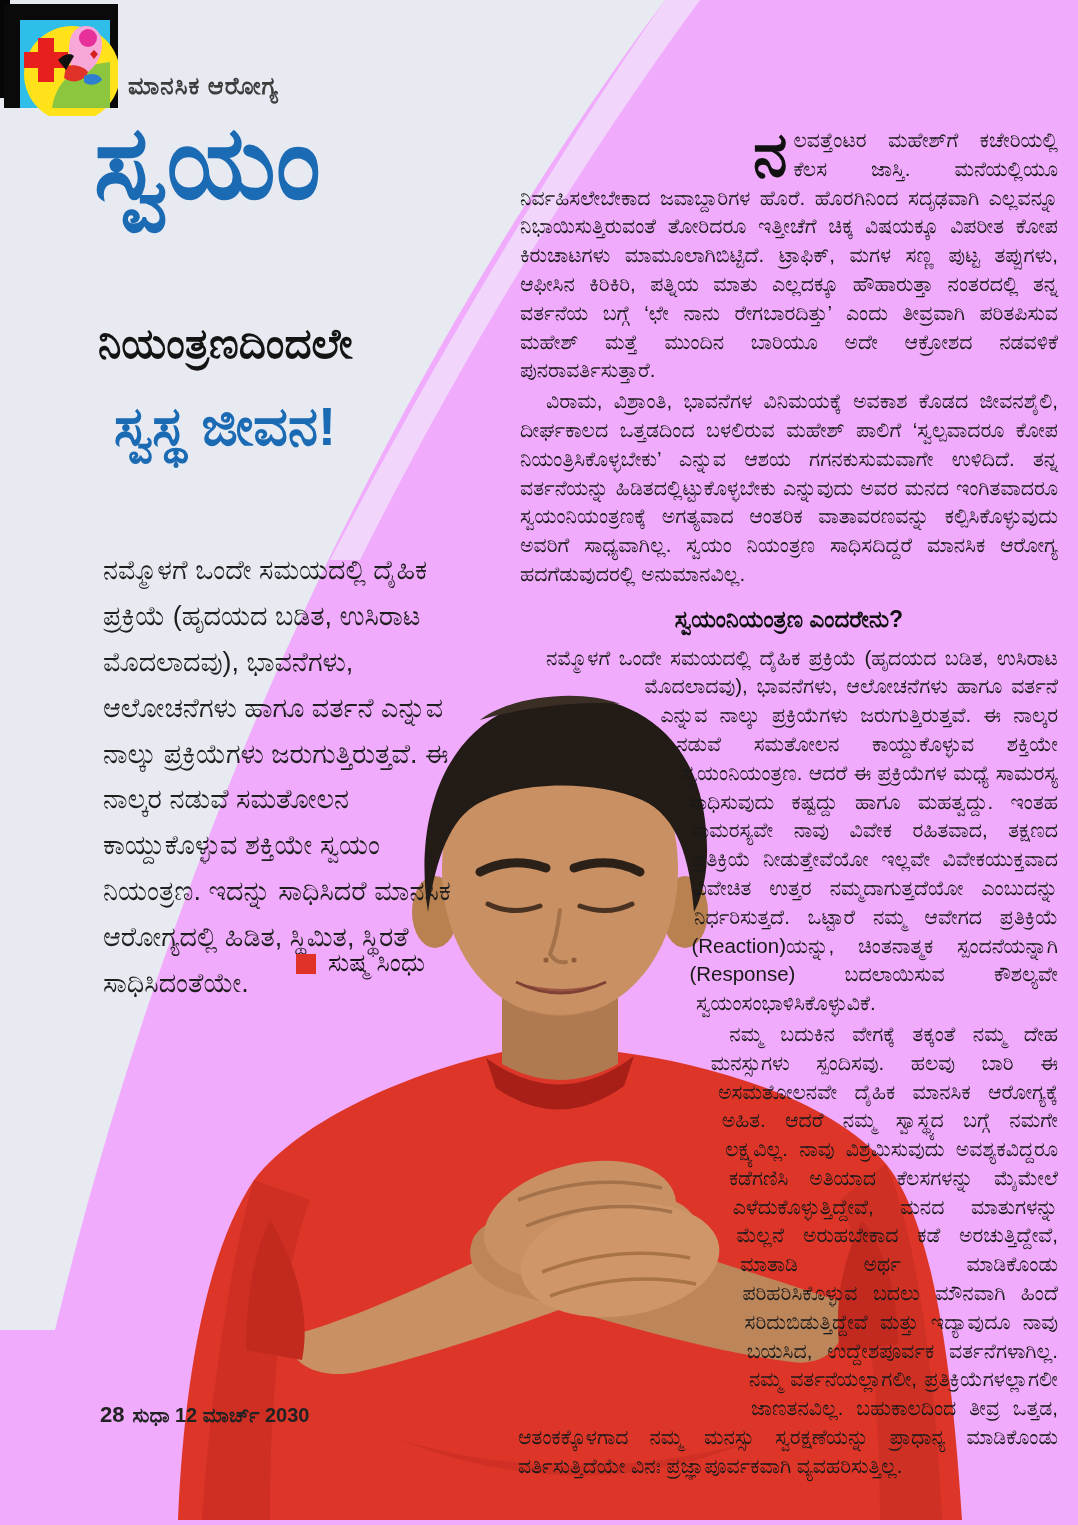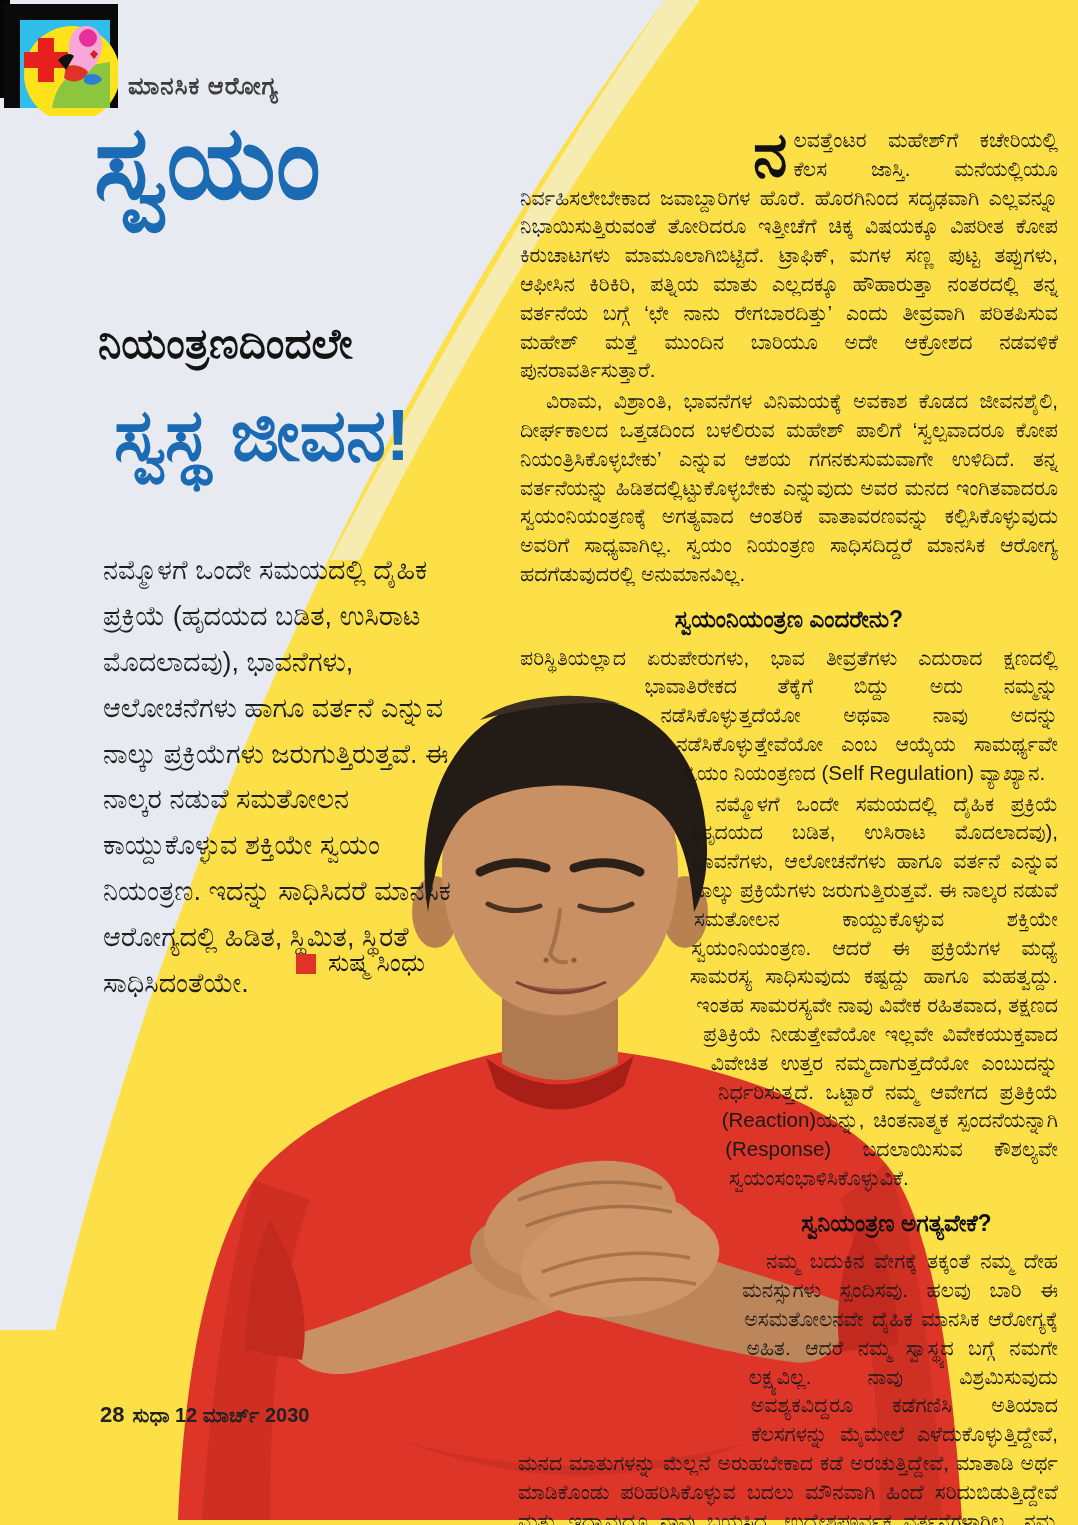--- a/index.html
+++ b/index.html
@@ -1,31 +1,31 @@
 <!DOCTYPE html>
 <html><head>
 <meta charset="utf-8">
 <style>
   html,body{margin:0;padding:0;background:#ffffff;}
   .page{
     position:relative;width:1078px;height:1525px;margin:0 auto;
-    background:#fde047;overflow:hidden;
+    background:#f0abfc;overflow:hidden;
     font-family:"Liberation Sans", sans-serif;
     color:#1c1c1c;
   }
   .abs{position:absolute;}
   
   .bg-svg{left:0;top:0;z-index:0;}
   
   .logo-box{left:0;top:4px;z-index:3;}
   .tag-label{left:128px;top:72px;font-size:24px;font-weight:bold;color:#3d3d3d;z-index:3;letter-spacing:1px;}
   
   .title1{left:94px;top:112px;font-size:102px;font-weight:bold;color:#1b6ab4;line-height:1.0;z-index:3;}
   .title2{left:98px;top:320px;font-size:42px;font-weight:bold;color:#141414;z-index:3;}
-  .title3{left:114px;top:398px;font-size:72px;font-weight:bold;color:#1b6ab4;line-height:1.05;z-index:3;}
+  .title3{left:114px;top:398px;font-size:54px;font-weight:bold;color:#1b6ab4;line-height:1.05;z-index:3;}
   
   .deck{left:103px;top:548px;width:348px;font-size:27px;line-height:1.70;color:#1e1e1e;z-index:3;}
   .author-row{left:103px;top:948px;width:322px;text-align:right;font-size:25px;font-weight:normal;color:#151515;z-index:3;}
   .author-square{display:inline-block;width:20px;height:20px;background:#e03228;margin-right:12px;vertical-align:middle;}
   
   .body-col{left:518px;top:126px;width:540px;height:1296px;z-index:3;font-size:20.5px;line-height:28.8px;text-align:justify;color:#191919;}
   .wrap-shape{
     float:left;width:235px;height:1296px;
     shape-outside:polygon(0px 0px,2px 0px,2px 552px,118px 560px,158px 632px,172px 695px,176px 785px,168px 848px,182px 910px,200px 980px,210px 1060px,222px 1150px,233px 1296px,0px 1296px);
   }
@@ -131,23 +131,21 @@
 
     <path d="M120,560 C150,610 160,660 152,700 L96,690 C96,640 104,592 120,560 Z" fill="#c22a1f"></path>
     <path d="M712,560 C690,606 684,650 690,692 L748,684 C748,636 736,592 712,560 Z" fill="#c22a1f"></path>
   </svg>
 
   <div class="abs body-col">
     <div class="wrap-shape"></div>
     <p><span class="dropcap">ನ</span><span>ಲವತ್ತೆಂಟರ ಮಹೇಶ್‌ಗೆ ಕಚೇರಿಯಲ್ಲಿ ಕೆಲಸ ಜಾಸ್ತಿ. ಮನೆಯಲ್ಲಿಯೂ ನಿರ್ವಹಿಸಲೇಬೇಕಾದ ಜವಾಬ್ದಾರಿಗಳ ಹೊರೆ. ಹೊರಗಿನಿಂದ ಸದೃಢವಾಗಿ ಎಲ್ಲವನ್ನೂ ನಿಭಾಯಿಸುತ್ತಿರುವಂತೆ ತೋರಿದರೂ ಇತ್ತೀಚೆಗೆ ಚಿಕ್ಕ ವಿಷಯಕ್ಕೂ ವಿಪರೀತ ಕೋಪ ಕಿರುಚಾಟಗಳು ಮಾಮೂಲಾಗಿಬಿಟ್ಟಿದೆ. ಟ್ರಾಫಿಕ್, ಮಗಳ ಸಣ್ಣ ಪುಟ್ಟ ತಪ್ಪುಗಳು, ಆಫೀಸಿನ ಕಿರಿಕಿರಿ, ಪತ್ನಿಯ ಮಾತು ಎಲ್ಲದಕ್ಕೂ ಹೌಹಾರುತ್ತಾ ನಂತರದಲ್ಲಿ ತನ್ನ ವರ್ತನೆಯ ಬಗ್ಗೆ ‘ಛೇ ನಾನು ರೇಗಬಾರದಿತ್ತು’ ಎಂದು ತೀವ್ರವಾಗಿ ಪರಿತಪಿಸುವ ಮಹೇಶ್ ಮತ್ತೆ ಮುಂದಿನ ಬಾರಿಯೂ ಅದೇ ಆಕ್ರೋಶದ ನಡವಳಿಕೆ ಪುನರಾವರ್ತಿಸುತ್ತಾರೆ.</span></p>
     <p class="indent">ವಿರಾಮ, ವಿಶ್ರಾಂತಿ, ಭಾವನೆಗಳ ವಿನಿಮಯಕ್ಕೆ ಅವಕಾಶ ಕೊಡದ ಜೀವನಶೈಲಿ, ದೀರ್ಘಕಾಲದ ಒತ್ತಡದಿಂದ ಬಳಲಿರುವ ಮಹೇಶ್ ಪಾಲಿಗೆ ‘ಸ್ವಲ್ಪವಾದರೂ ಕೋಪ ನಿಯಂತ್ರಿಸಿಕೊಳ್ಳಬೇಕು’ ಎನ್ನುವ ಆಶಯ ಗಗನಕುಸುಮವಾಗೇ ಉಳಿದಿದೆ. ತನ್ನ ವರ್ತನೆಯನ್ನು ಹಿಡಿತದಲ್ಲಿಟ್ಟುಕೊಳ್ಳಬೇಕು ಎನ್ನುವುದು ಅವರ ಮನದ ಇಂಗಿತವಾದರೂ ಸ್ವಯಂನಿಯಂತ್ರಣಕ್ಕೆ ಅಗತ್ಯವಾದ ಆಂತರಿಕ ವಾತಾವರಣವನ್ನು ಕಲ್ಪಿಸಿಕೊಳ್ಳುವುದು ಅವರಿಗೆ ಸಾಧ್ಯವಾಗಿಲ್ಲ. ಸ್ವಯಂ ನಿಯಂತ್ರಣ ಸಾಧಿಸದಿದ್ದರೆ ಮಾನಸಿಕ ಆರೋಗ್ಯ ಹದಗೆಡುವುದರಲ್ಲಿ ಅನುಮಾನವಿಲ್ಲ.</p>
     <h3 class="subhead">ಸ್ವಯಂನಿಯಂತ್ರಣ ಎಂದರೇನು?</h3>
-    <p>ಪರಿಸ್ಥಿತಿಯಲ್ಲಾದ ಏರುಪೇರುಗಳು, ಭಾವ ತೀವ್ರತೆಗಳು ಎದುರಾದ ಕ್ಷಣದಲ್ಲಿ ಭಾವಾತಿರೇಕದ ತೆಕ್ಕೆಗೆ ಬಿದ್ದು ಅದು ನಮ್ಮನ್ನು ನಡೆಸಿಕೊಳ್ಳುತ್ತದೆಯೋ ಅಥವಾ ನಾವು ಅದನ್ನು ನಡೆಸಿಕೊಳ್ಳುತ್ತೇವೆಯೋ ಎಂಬ ಆಯ್ಕೆಯ ಸಾಮರ್ಥ್ಯವೇ ಸ್ವಯಂ ನಿಯಂತ್ರಣದ (Self Regulation) ವ್ಯಾಖ್ಯಾನ.</p>
     <p class="indent">ನಮ್ಮೊಳಗೆ ಒಂದೇ ಸಮಯದಲ್ಲಿ ದೈಹಿಕ ಪ್ರಕ್ರಿಯೆ (ಹೃದಯದ ಬಡಿತ, ಉಸಿರಾಟ ಮೊದಲಾದವು), ಭಾವನೆಗಳು, ಆಲೋಚನೆಗಳು ಹಾಗೂ ವರ್ತನೆ ಎನ್ನುವ ನಾಲ್ಕು ಪ್ರಕ್ರಿಯೆಗಳು ಜರುಗುತ್ತಿರುತ್ತವೆ. ಈ ನಾಲ್ಕರ ನಡುವೆ ಸಮತೋಲನ ಕಾಯ್ದುಕೊಳ್ಳುವ ಶಕ್ತಿಯೇ ಸ್ವಯಂನಿಯಂತ್ರಣ. ಆದರೆ ಈ ಪ್ರಕ್ರಿಯೆಗಳ ಮಧ್ಯೆ ಸಾಮರಸ್ಯ ಸಾಧಿಸುವುದು ಕಷ್ಟದ್ದು ಹಾಗೂ ಮಹತ್ವದ್ದು. ಇಂತಹ ಸಾಮರಸ್ಯವೇ ನಾವು ವಿವೇಕ ರಹಿತವಾದ, ತಕ್ಷಣದ ಪ್ರತಿಕ್ರಿಯೆ ನೀಡುತ್ತೇವೆಯೋ ಇಲ್ಲವೇ ವಿವೇಕಯುಕ್ತವಾದ ವಿವೇಚಿತ ಉತ್ತರ ನಮ್ಮದಾಗುತ್ತದೆಯೋ ಎಂಬುದನ್ನು ನಿರ್ಧರಿಸುತ್ತದೆ. ಒಟ್ಟಾರೆ ನಮ್ಮ ಆವೇಗದ ಪ್ರತಿಕ್ರಿಯೆ (Reaction)ಯನ್ನು, ಚಿಂತನಾತ್ಮಕ ಸ್ಪಂದನೆಯನ್ನಾಗಿ (Response) ಬದಲಾಯಿಸುವ ಕೌಶಲ್ಯವೇ ಸ್ವಯಂಸಂಭಾಳಿಸಿಕೊಳ್ಳುವಿಕೆ.</p>
-    <h3 class="subhead">ಸ್ವನಿಯಂತ್ರಣ ಅಗತ್ಯವೇಕೆ?</h3>
     <p class="indent">ನಮ್ಮ ಬದುಕಿನ ವೇಗಕ್ಕೆ ತಕ್ಕಂತೆ ನಮ್ಮ ದೇಹ ಮನಸ್ಸುಗಳು ಸ್ಪಂದಿಸವು. ಹಲವು ಬಾರಿ ಈ ಅಸಮತೋಲನವೇ ದೈಹಿಕ ಮಾನಸಿಕ ಆರೋಗ್ಯಕ್ಕೆ ಅಹಿತ. ಆದರೆ ನಮ್ಮ ಸ್ವಾಸ್ಥ್ಯದ ಬಗ್ಗೆ ನಮಗೇ ಲಕ್ಷ್ಯವಿಲ್ಲ. ನಾವು ವಿಶ್ರಮಿಸುವುದು ಅವಶ್ಯಕವಿದ್ದರೂ ಕಡೆಗಣಿಸಿ ಅತಿಯಾದ ಕೆಲಸಗಳನ್ನು ಮೈಮೇಲೆ ಎಳೆದುಕೊಳ್ಳುತ್ತಿದ್ದೇವೆ, ಮನದ ಮಾತುಗಳನ್ನು ಮೆಲ್ಲನೆ ಅರುಹಬೇಕಾದ ಕಡೆ ಅರಚುತ್ತಿದ್ದೇವೆ, ಮಾತಾಡಿ ಅರ್ಥ ಮಾಡಿಕೊಂಡು ಪರಿಹರಿಸಿಕೊಳ್ಳುವ ಬದಲು ಮೌನವಾಗಿ ಹಿಂದೆ ಸರಿದುಬಿಡುತ್ತಿದ್ದೇವೆ ಮತ್ತು ಇದ್ಯಾವುದೂ ನಾವು ಬಯಸಿದ, ಉದ್ದೇಶಪೂರ್ವಕ ವರ್ತನೆಗಳಾಗಿಲ್ಲ. ನಮ್ಮ ವರ್ತನೆಯಲ್ಲಾಗಲೀ, ಪ್ರತಿಕ್ರಿಯೆಗಳಲ್ಲಾಗಲೀ ಜಾಣತನವಿಲ್ಲ. ಬಹುಕಾಲದಿಂದ ತೀವ್ರ ಒತ್ತಡ, ಆತಂಕಕ್ಕೊಳಗಾದ ನಮ್ಮ ಮನಸ್ಸು ಸ್ವರಕ್ಷಣೆಯನ್ನು ಪ್ರಾಧಾನ್ಯ ಮಾಡಿಕೊಂಡು ವರ್ತಿಸುತ್ತಿದೆಯೇ ವಿನಃ ಪ್ರಜ್ಞಾಪೂರ್ವಕವಾಗಿ ವ್ಯವಹರಿಸುತ್ತಿಲ್ಲ.</p>
   </div>
 
   <div class="abs footer">
     <span class="pagenum">28</span><span class="issue">ಸುಧಾ 12 ಮಾರ್ಚ್ 2030</span>
   </div>
 
 </div>
 
 </body></html>

